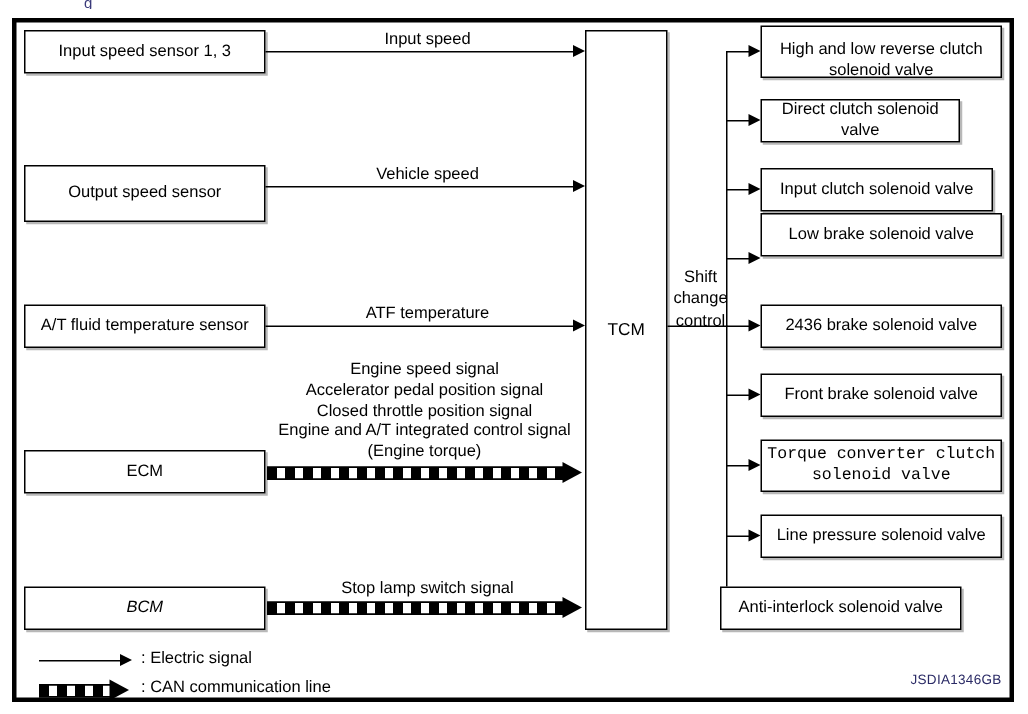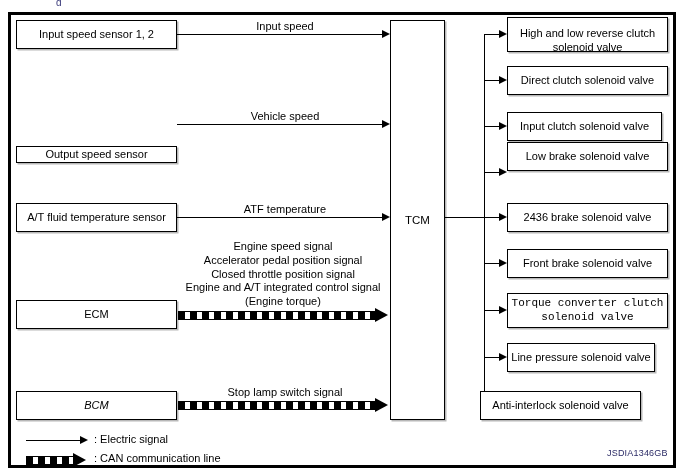--- a/index.html
+++ b/index.html
@@ -138,24 +138,24 @@
 </head>
 <body>
 
 <div id="diagram-root">
 
   <div id="top-artifact">g</div>
 
   <div id="frame"></div>
 
   <div class="node-box" style="left:16px; top:20px; width:161px; height:29px;">
-    <span>Input speed sensor 1, 2</span>
-  </div>
-
-  <div class="node-box" style="left:16px; top:110px; width:161px; height:17px;margin-top:36px;">
+    <span>Input speed sensor 1, 3</span>
+  </div>
+
+  <div class="node-box" style="left:16px; top:110px; width:161px; height:38px;">
     <span>Output speed sensor</span>
   </div>
 
   <div class="node-box" style="left:16px; top:203px; width:161px; height:29px;">
     <span>A/T fluid temperature sensor</span>
   </div>
 
   <div class="node-box" style="left:16px; top:300px; width:161px; height:29px;">
     <span>ECM</span>
   </div>
@@ -185,34 +185,37 @@
 (Engine torque)</div>
 
   <div class="can-line" style="left:178px; top:401px; width:198px;"></div>
   <div class="can-arrow" style="left:375px; top:398px;"></div>
   <div class="sig-label" style="left:187px; top:386px; width:196px;">Stop lamp switch signal</div>
 
   <div class="node-box tcm" style="left:390px; top:20px; width:55px; height:400px;">
     <span>TCM</span>
   </div>
 
+  <div class="shift-label" style="left:446px; top:178px; width:42px;">Shift
+change
+control</div>
 
   <div class="hline" style="left:445px; top:217px; width:40px;"></div>
   <div class="vline" style="left:484px; top:34px; height:380px;"></div>
 
   <div class="hline" style="left:484px; top:34px; width:20px;"></div>
   <div class="arrow-head" style="left:499px; top:30px;"></div>
   <div class="node-box" style="left:507px; top:17px; width:161px; height:35px;">
     <span style="white-space:pre-line;margin-top:12px;">High and low reverse clutch
 solenoid valve</span>
   </div>
 
   <div class="hline" style="left:484px; top:80px; width:20px;"></div>
   <div class="arrow-head" style="left:499px; top:76px;"></div>
-  <div class="node-box" style="left:507px; top:66px; width:161px; height:29px;">
+  <div class="node-box" style="left:507px; top:66px; width:133px; height:29px;">
     <span style="white-space:pre-line;">Direct clutch solenoid valve</span>
   </div>
 
   <div class="hline" style="left:484px; top:126px; width:20px;"></div>
   <div class="arrow-head" style="left:499px; top:122px;"></div>
   <div class="node-box" style="left:507px; top:112px; width:155px; height:29px;">
     <span style="white-space:pre-line;">Input clutch solenoid valve</span>
   </div>
 
   <div class="hline" style="left:484px; top:172px; width:20px;"></div>
@@ -235,21 +238,21 @@
 
   <div class="hline" style="left:484px; top:310px; width:20px;"></div>
   <div class="arrow-head" style="left:499px; top:306px;"></div>
   <div class="node-box" style="left:507px; top:293px; width:161px; height:35px;font-family:Liberation Mono, monospace;">
     <span style="white-space:pre-line;">Torque converter clutch
 solenoid valve</span>
   </div>
 
   <div class="hline" style="left:484px; top:357px; width:20px;"></div>
   <div class="arrow-head" style="left:499px; top:353px;"></div>
-  <div class="node-box" style="left:507px; top:343px; width:148px; height:29px;">
+  <div class="node-box" style="left:507px; top:343px; width:161px; height:29px;">
     <span style="white-space:pre-line;">Line pressure solenoid valve</span>
   </div>
 
   <div class="hline" style="left:484px; top:405px; width:20px;"></div>
   <div class="arrow-head" style="left:499px; top:401px;"></div>
   <div class="node-box" style="left:480px; top:391px; width:161px; height:29px;">
     <span style="white-space:pre-line;">Anti-interlock solenoid valve</span>
   </div>
 
   <div id="legend" style="left:0; top:0; width:685px; height:476px;">

